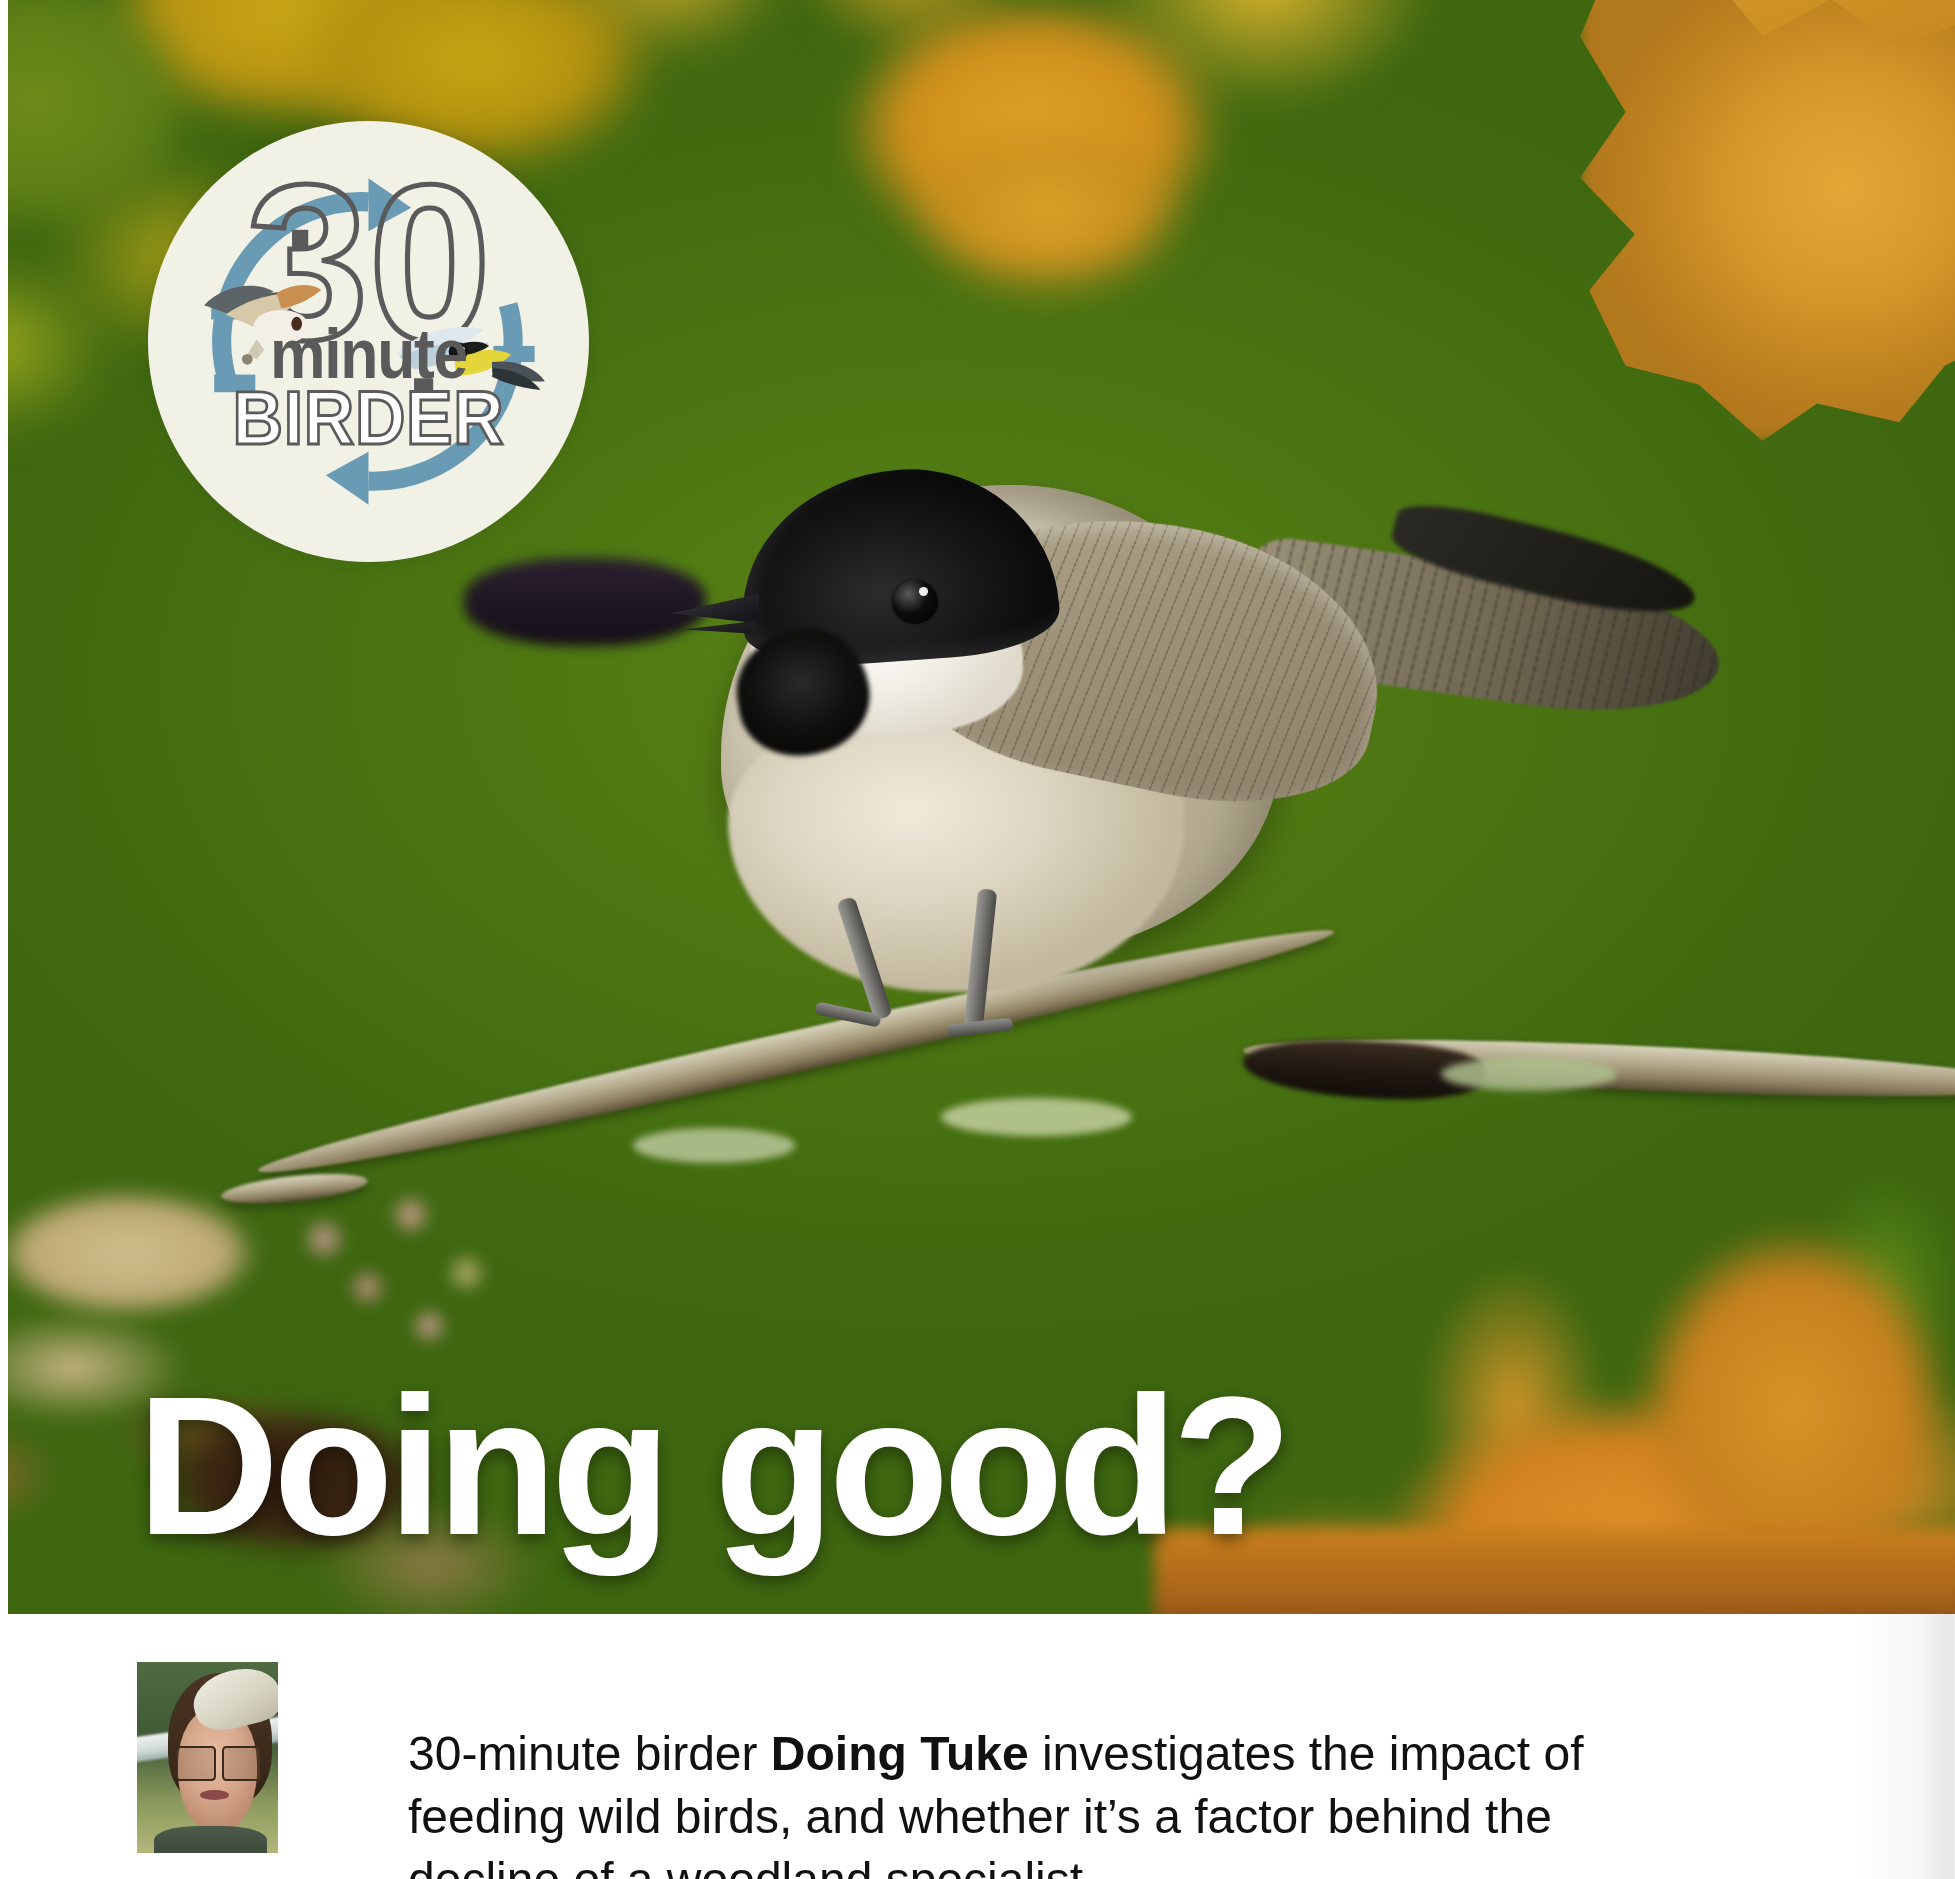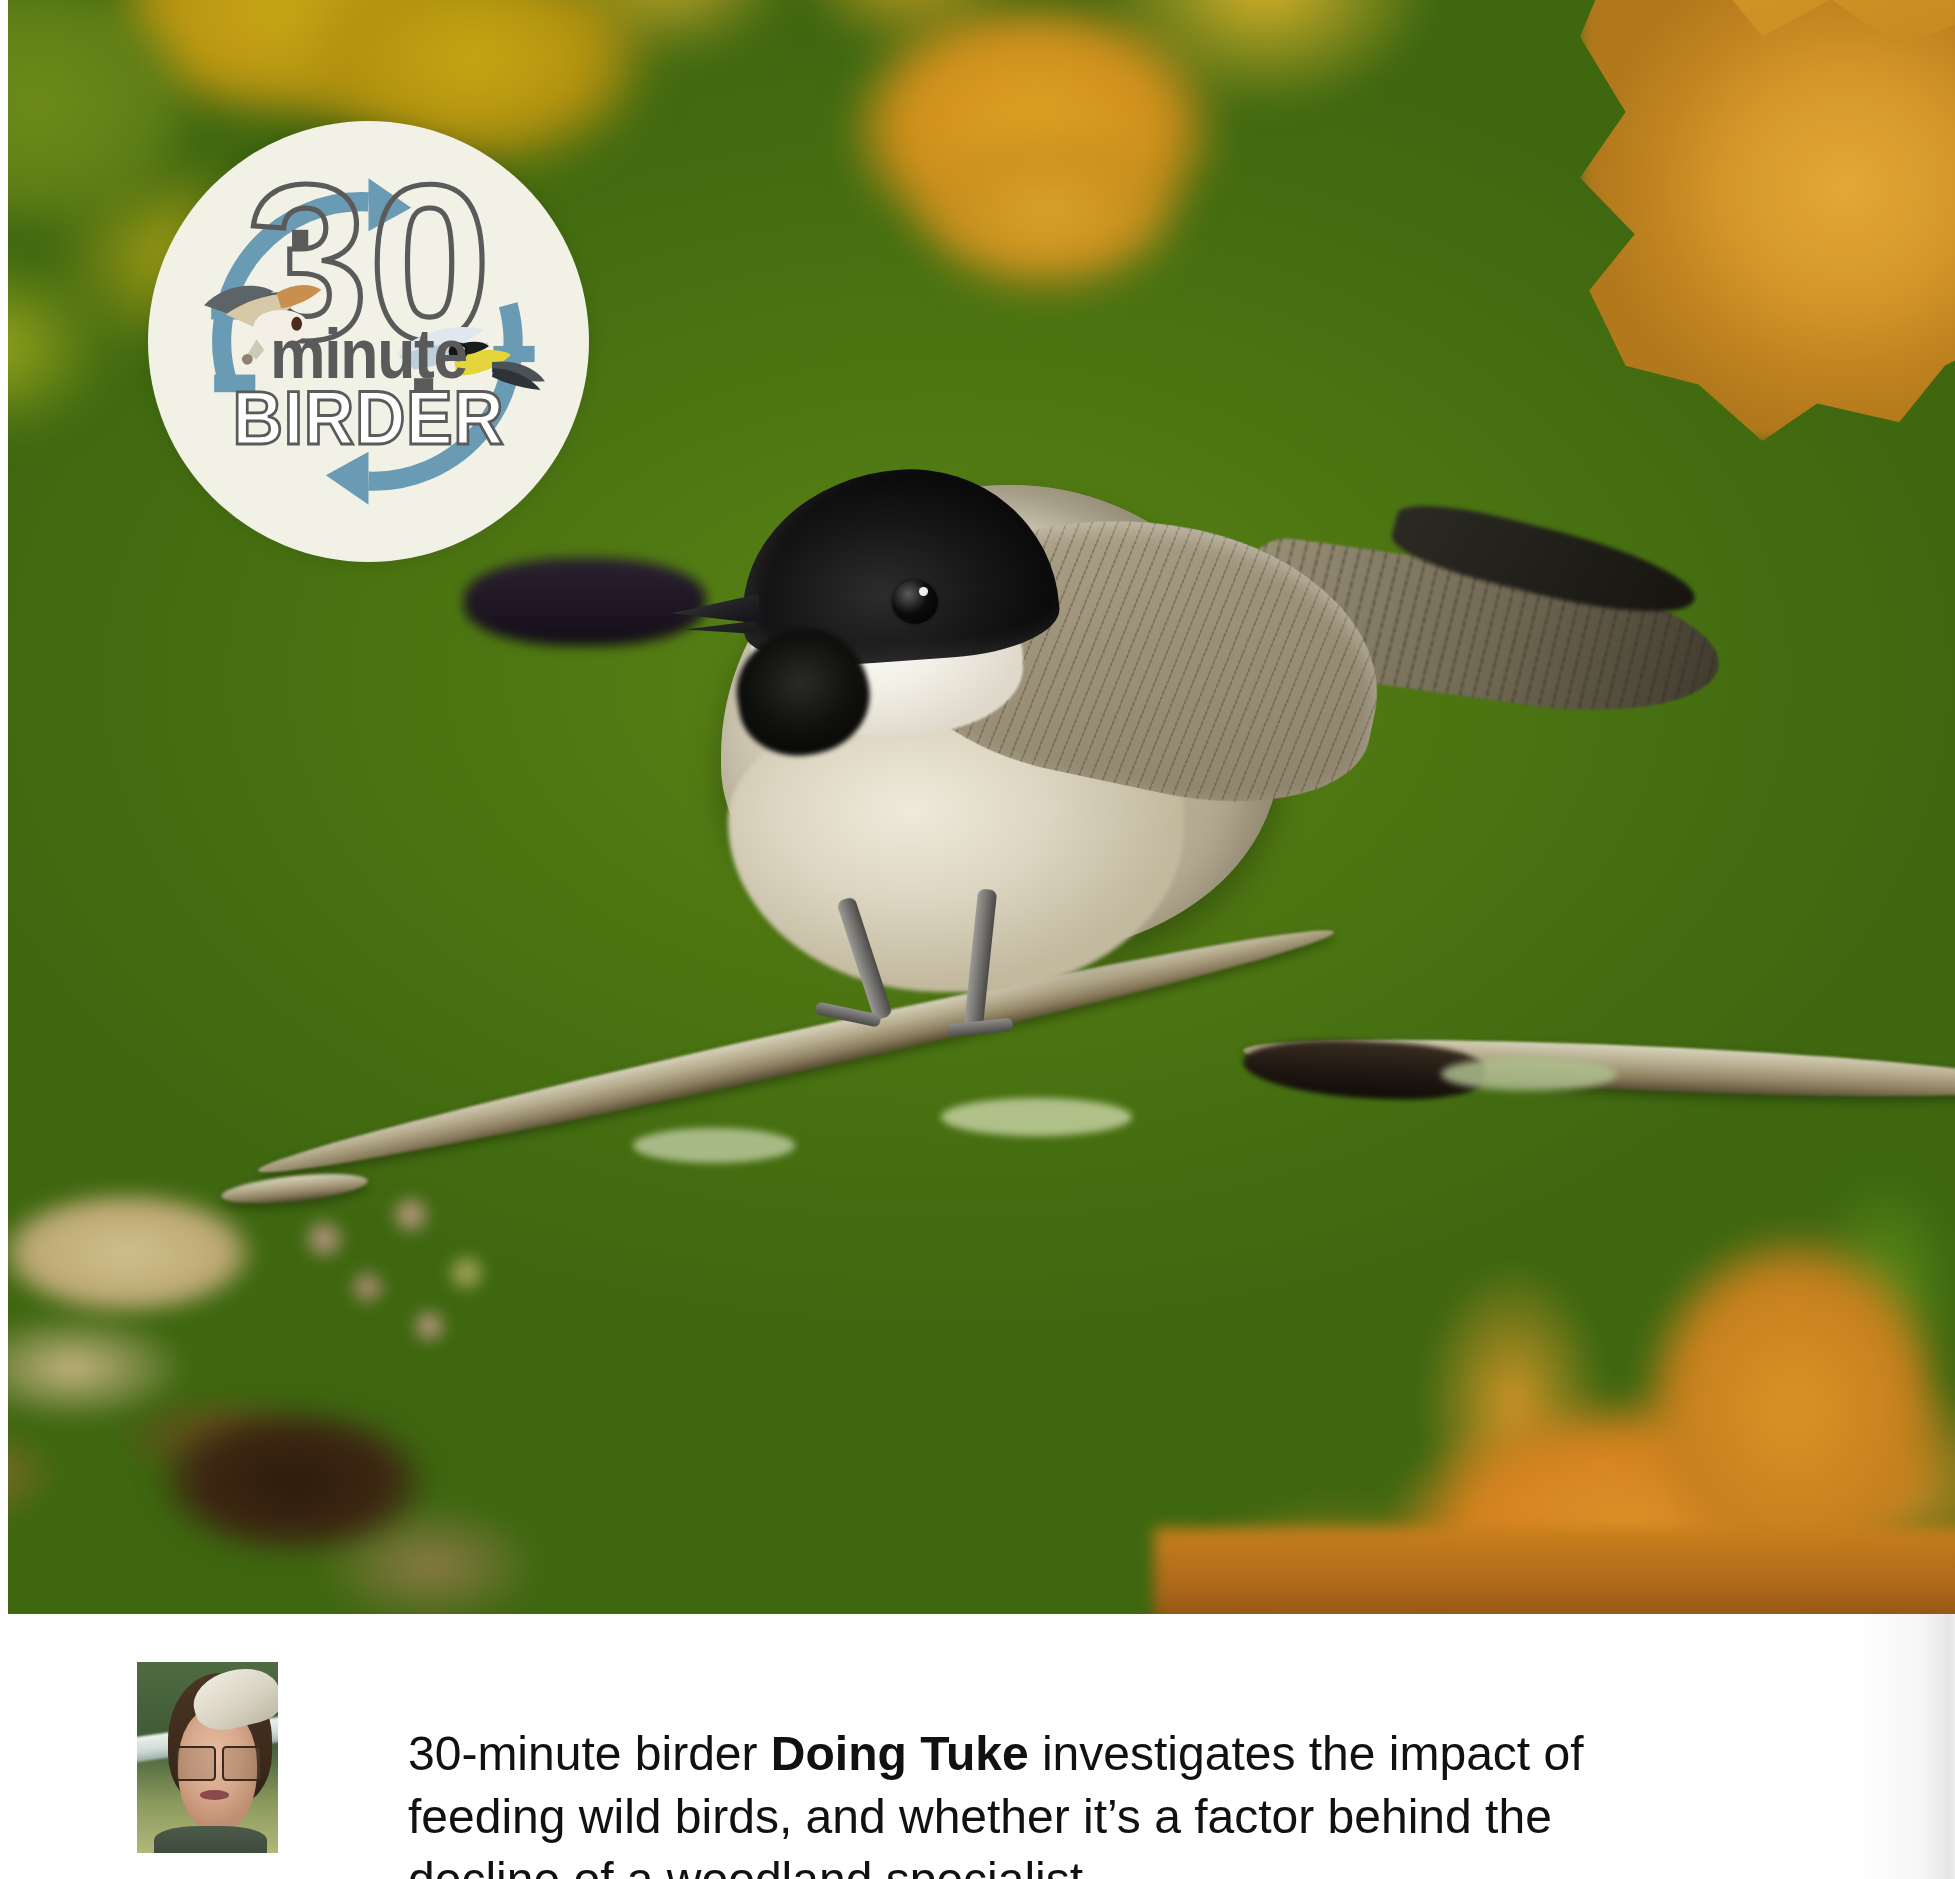--- a/index.html
+++ b/index.html
@@ -443,20 +443,21 @@
           <circle cx="110" cy="52" r="3" fill="#fff"></circle>
           <path d="M150 70 C178 66, 208 76, 222 96 C198 98, 170 92, 150 84 Z" fill="#4a5257"></path>
           <path d="M152 78 C180 80, 204 92, 216 108 C192 106, 166 98, 150 90 Z" fill="#2d3438"></path>
         </g>
       </svg>
 
       <div class="logo-text" id="logoMinute">minute</div>
       <div class="logo-text" id="logoBirder">BIRDER</div>
     </div>
 
+    <div id="headline">Doing good?</div>
   </div>
 
   <div id="strip">
 
     <div id="portrait">
       <div class="pbg"></div>
       <div class="prail"></div>
       <div class="phair"></div>
       <div class="pface"></div>
       <div class="pband"></div>

